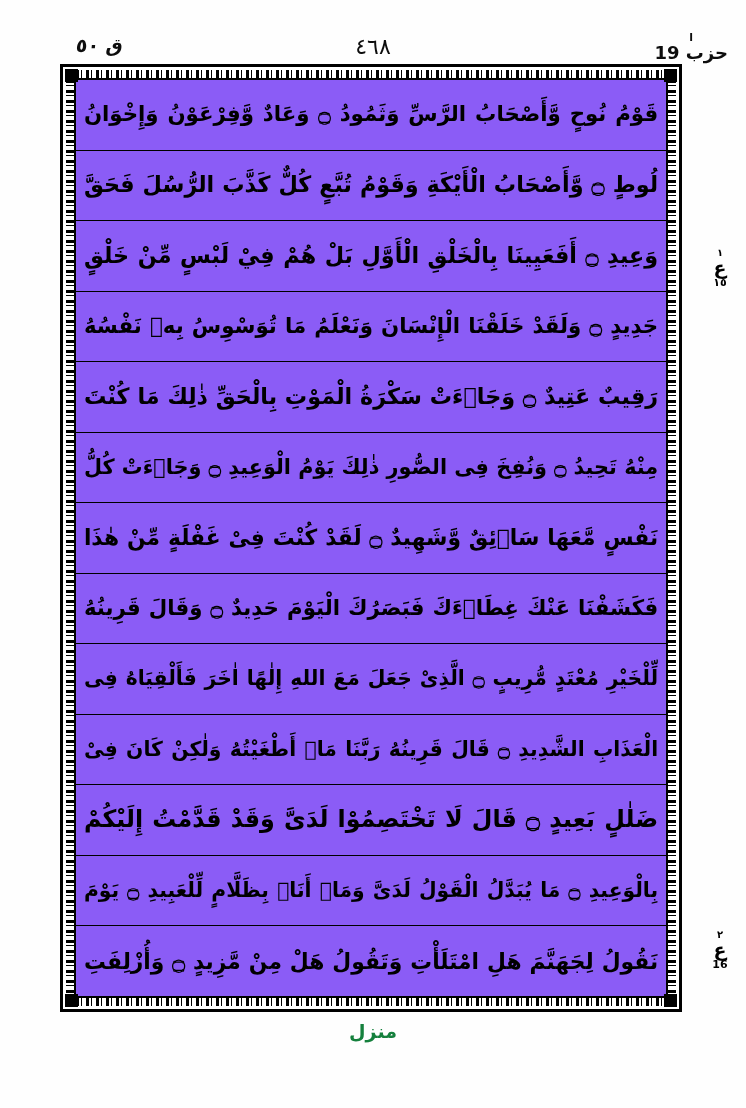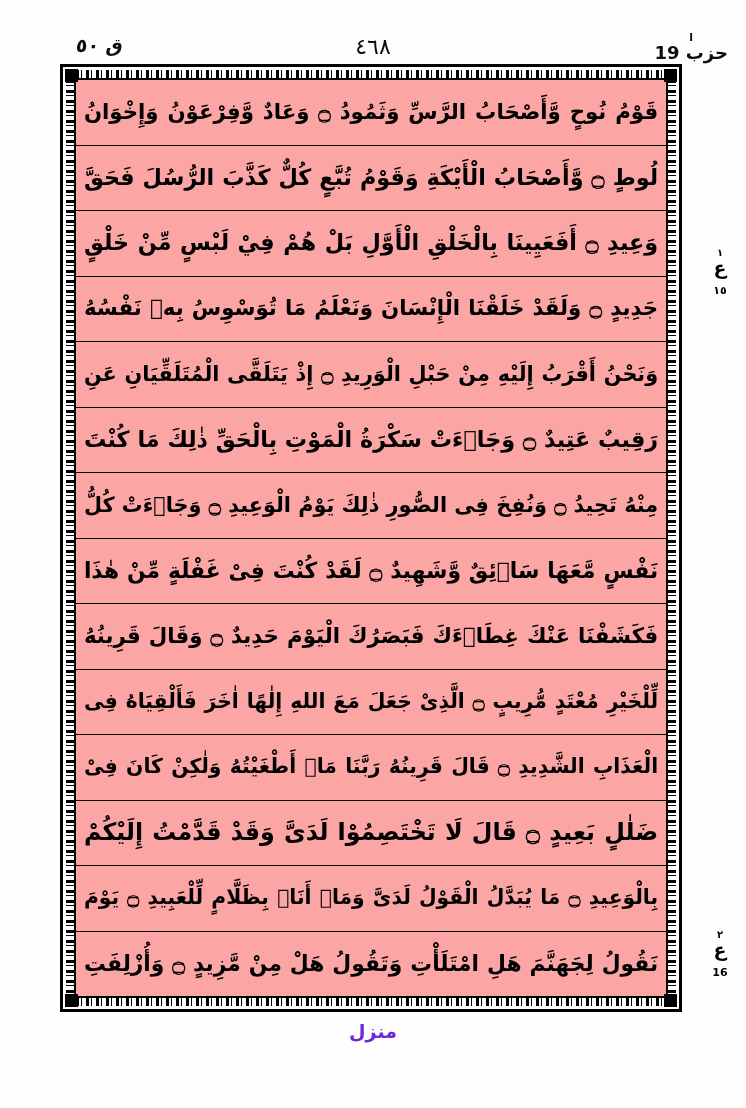--- a/index.html
+++ b/index.html
@@ -65,21 +65,21 @@
     height:948px;
     box-sizing:border-box;
     border:3px solid #000;
     background:#fff;
   }
   #frame-inner{
     position:absolute;
     inset:11px;
     border:2px solid #000;
     box-sizing:border-box;
-    background:#fca5a5;
+    background:#8b5cf6;
     overflow:hidden;
   }
   
   .orn{
     position:absolute;
     background:
       repeating-linear-gradient(90deg,
         #000 0px,#000 3px,
         #fff 3px,#fff 5px,
         #000 5px,#000 6px,
@@ -155,31 +155,31 @@
     width:40px;
     text-align:center;
     direction:rtl;
     color:#000;
     font-weight:bold;
     line-height:1.0;
     font-family:"DejaVu Sans", sans-serif;
   }
   .ruku .r-top{display:block;font-size:10px;}
   .ruku .r-mid{display:block;font-size:19px;}
-  .ruku .r-bot{display:block;font-size:11px;margin-top:8px;}
+  .ruku .r-bot{display:block;font-size:11px;}
 
   
   #footer{
     position:absolute;
     left:0;right:0;
     top:1020px;
     text-align:center;
     font-size:19px;
     font-weight:bold;
-    color:#6d28d9;
+    color:#15803d;
     direction:rtl;
     font-family:"DejaVu Sans", sans-serif;
   }
 </style>
 </head>
 <body>
 
 <div id="page">
 
   <div class="hdr">
@@ -209,23 +209,20 @@
             <div class="ayah-text" style="font-size: 21.5px;">قَوْمُ نُوحٍ وَّأَصْحَابُ الرَّسِّ وَثَمُودُ ۝ وَعَادٌ وَّفِرْعَوْنُ وَإِخْوَانُ</div>
           </div>
           <div class="ayah-line">
             <div class="ayah-text" style="font-size: 22.5px;">لُوطٍ ۝ وَّأَصْحَابُ الْأَيْكَةِ وَقَوْمُ تُبَّعٍ كُلٌّ كَذَّبَ الرُّسُلَ فَحَقَّ</div>
           </div>
           <div class="ayah-line">
             <div class="ayah-text" style="font-size: 22.5px;">وَعِيدِ ۝ أَفَعَيِينَا بِالْخَلْقِ الْأَوَّلِ بَلْ هُمْ فِيْ لَبْسٍ مِّنْ خَلْقٍ</div>
           </div>
           <div class="ayah-line">
             <div class="ayah-text" style="font-size: 21.5px;">جَدِيدٍ ۝ وَلَقَدْ خَلَقْنَا الْإِنْسَانَ وَنَعْلَمُ مَا تُوَسْوِسُ بِهٖ نَفْسُهُ</div>
-          </div>
-          <div class="ayah-line">
-            <div class="ayah-text" style="font-size: 21px;">وَنَحْنُ أَقْرَبُ إِلَيْهِ مِنْ حَبْلِ الْوَرِيدِ ۝ إِذْ يَتَلَقَّى الْمُتَلَقِّيَانِ عَنِ</div>
           </div>
           <div class="ayah-line">
             <div class="ayah-text" style="font-size: 22.5px;">رَقِيبٌ عَتِيدٌ ۝ وَجَاۤءَتْ سَكْرَةُ الْمَوْتِ بِالْحَقِّ ذٰلِكَ مَا كُنْتَ</div>
           </div>
           <div class="ayah-line">
             <div class="ayah-text" style="font-size: 21px;">مِنْهُ تَحِيدُ ۝ وَنُفِخَ فِى الصُّورِ ذٰلِكَ يَوْمُ الْوَعِيدِ ۝ وَجَاۤءَتْ كُلُّ</div>
           </div>
           <div class="ayah-line">
             <div class="ayah-text" style="font-size: 22px;">نَفْسٍ مَّعَهَا سَاۤئِقٌ وَّشَهِيدٌ ۝ لَقَدْ كُنْتَ فِىْ غَفْلَةٍ مِّنْ هٰذَا</div>
           </div>

